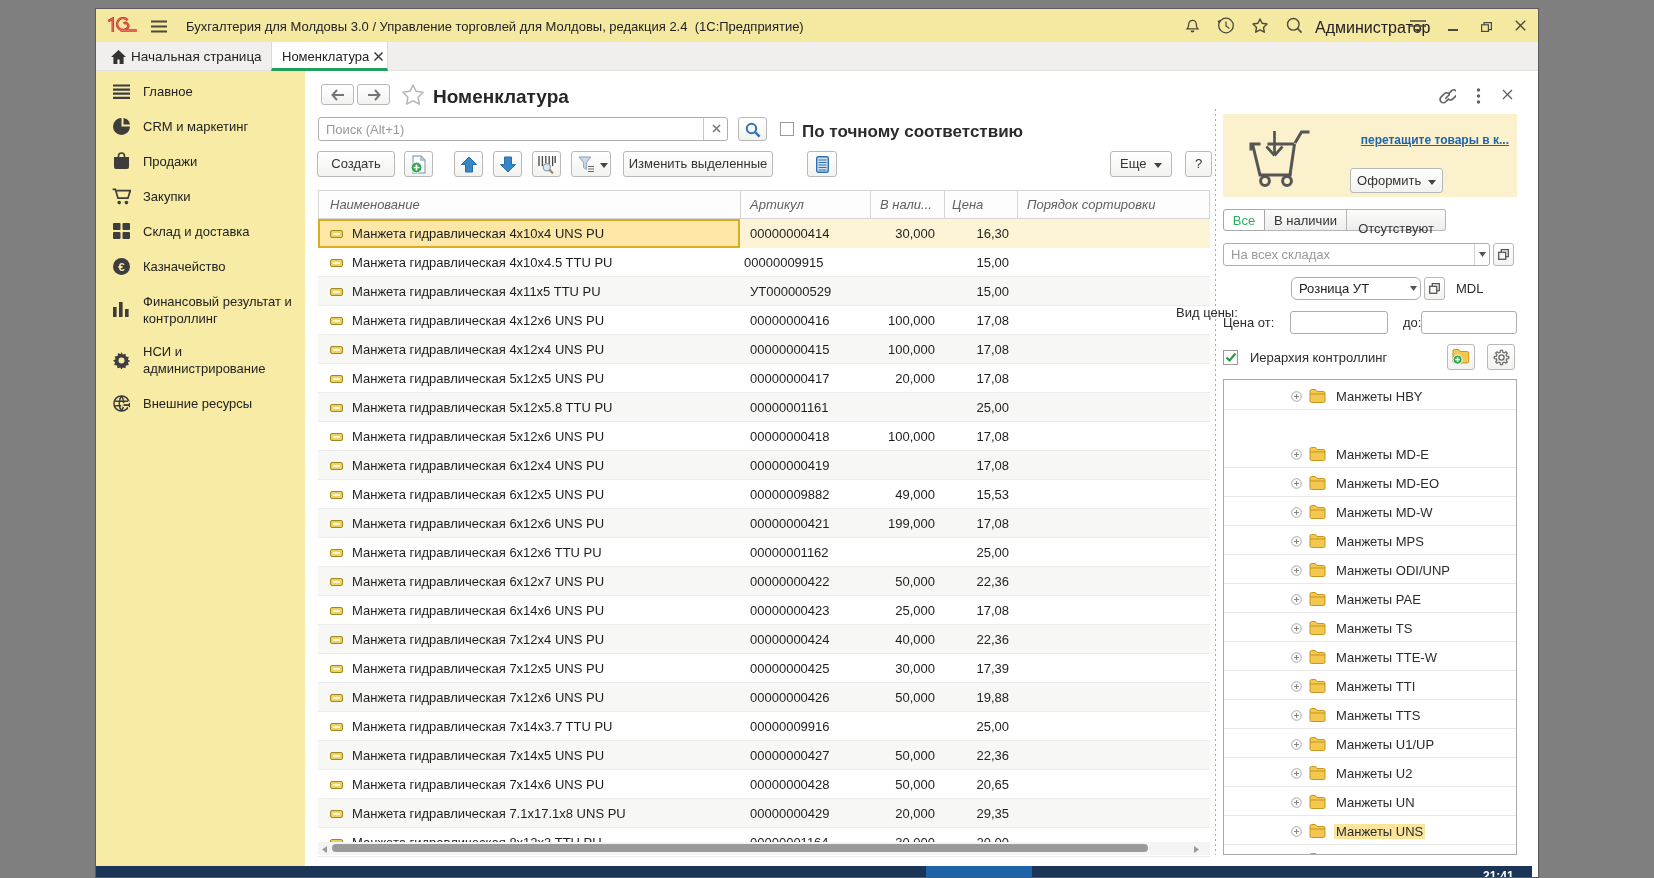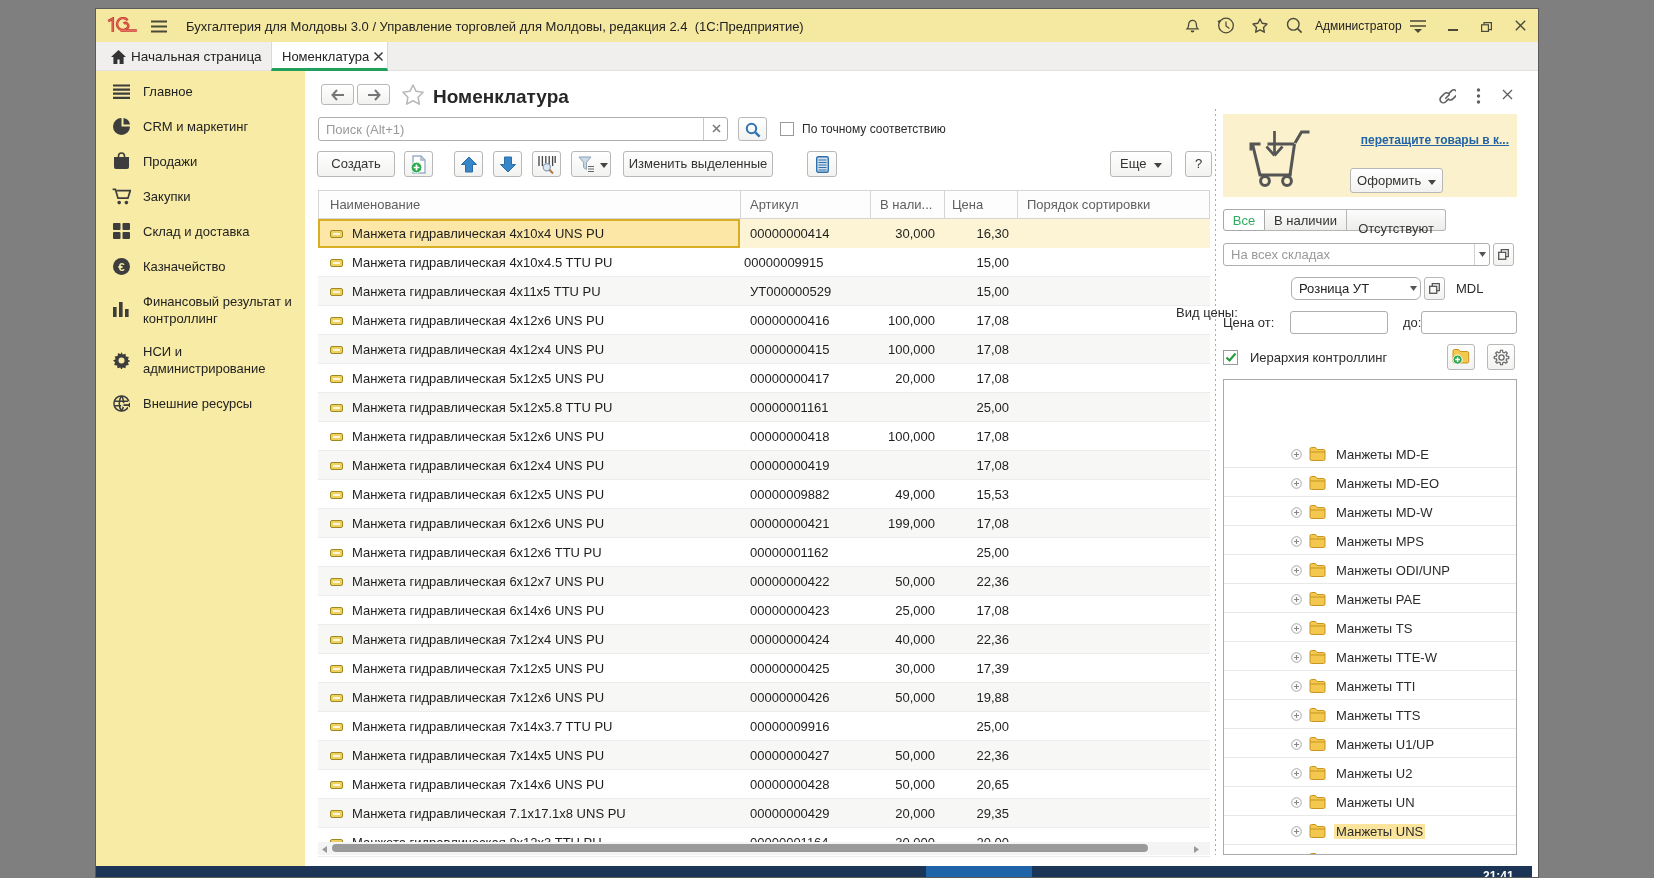--- a/index.html
+++ b/index.html
@@ -6,26 +6,26 @@
 html,body { width:1654px; height:878px; overflow:hidden; background:#7f7f7f;
   font-family:"Liberation Sans", sans-serif; }
 #scene { position:absolute; left:0; top:0; width:1654px; height:878px; }
 .abs { position:absolute; }
 #win { position:absolute; left:95px; top:8px; width:1444px; height:870px;
   background:#fff; border:1px solid #5a5a5a; overflow:hidden; }
 
 #titlebar { position:absolute; left:0; top:0; width:1442px; height:33px; background:#f5e8a1; }
 #tabbar { position:absolute; left:0; top:33px; width:1442px; height:29px; background:#f0efed; border-bottom:1px solid #e2e2e0;}
 #sidebar { position:absolute; left:0; top:62px; width:209px; height:795px; background:#f7eba5; }
-.ttext { font-size:12px; color:#2b2b2b; }
+.ttext { font-size:17px; color:#2b2b2b;font-weight:bold; }
 .btn { position:absolute; background:linear-gradient(#ffffff,#f2f2f0); border:1px solid #b8b8b8; border-radius:3px; font-size:13px; color:#333; text-align:center; }
 .input { position:absolute; background:#fff; border:1px solid #aeaeae; border-radius:3px; font-size:13px; color:#9a9a9a; }
 .menuitem { position:absolute; left:47px; font-size:13px; color:#222; }
 .rtext { font-size:13px; color:#1e1e1e; }
-.htext { font-size:13px; color:#5f5f5f; }
+.htext { font-size:13px; color:#5f5f5f;font-style:italic; }
 .ptext { font-size:13px; color:#2b2b2b; }
 svg { display:block; }
 </style>
 </head>
 <body>
 <div id="scene">
   <div id="win">
     <div id="titlebar">
 
       <svg class="abs" style="left:11px;top:8px;" width="31" height="16" viewBox="0 0 31 16">
@@ -62,21 +62,21 @@
       </svg>
       <svg class="abs" style="left:1156px;top:9px;" width="16" height="15" viewBox="0 0 16 15">
         <path d="M8 1 l2.1 4.3 4.9 .7 -3.5 3.4 .8 4.8 -4.3 -2.3 -4.3 2.3 .8 -4.8 -3.5 -3.4 4.9 -.7 z" fill="none" stroke="#4a4a3a" stroke-width="1.4" stroke-linejoin="round"></path>
       </svg>
       <svg class="abs" style="left:1190px;top:8px;" width="17" height="17" viewBox="0 0 17 17">
         <g fill="none" stroke="#4a4a3a" stroke-width="1.4">
           <circle cx="7.3" cy="7.3" r="5.8"></circle>
             <path d="M11.6 11.6 L15.6 15.6" stroke-width="1.6"></path>
         </g>
       </svg>
-      <div class="abs" style="left:1219px;top:10px;font-size:12px;color:#222;">Администратор</div>
+      <div class="abs" style="left:1219px;top:10px;font-size:16px;color:#222;">Администратор</div>
       <svg class="abs" style="left:1314px;top:11px;" width="16" height="13" viewBox="0 0 16 13">
         <g stroke="#4a4a3a" stroke-width="1.8">
             <path d="M0 1h16M0 6h16" stroke-width="1.6"></path>
           </g>
         <path d="M4 9 h8 l-4 4 z" fill="#4a4a3a"></path>
       </svg>
       <div class="abs" style="left:1352px;top:20px;width:10px;height:2px;background:#4a4a3a;"></div>
       <svg class="abs" style="left:1385px;top:13px;" width="11" height="10" viewBox="0 0 11 10">
         <g fill="none" stroke="#4a4a3a" stroke-width="1.2">
           <rect x="0.6" y="2.8" width="6.8" height="6.6"></rect>
@@ -552,20 +552,31 @@
           </svg>
         </div>
       <div class="btn" style="left:1391px;top:335px;width:28px;height:26px;">
         <svg style="margin:4px auto;" width="17" height="17" viewBox="0 0 17 17">
           <path d="M7.48 1.27 L9.52 1.27 L9.83 3.37 L11.19 3.93 L12.89 2.67 L14.33 4.11 L13.07 5.81 L13.63 7.17 L15.73 7.48 L15.73 9.52 L13.63 9.83 L13.07 11.19 L14.33 12.89 L12.89 14.33 L11.19 13.07 L9.83 13.63 L9.52 15.73 L7.48 15.73 L7.17 13.63 L5.81 13.07 L4.11 14.33 L2.67 12.89 L3.93 11.19 L3.37 9.83 L1.27 9.52 L1.27 7.48 L3.37 7.17 L3.93 5.81 L2.67 4.11 L4.11 2.67 L5.81 3.93 L7.17 3.37 Z" fill="none" stroke="#666" stroke-width="1.2"></path>
           <circle cx="8.5" cy="8.5" r="2.6" fill="none" stroke="#666" stroke-width="1.3"></circle>
           </svg>
         </div>
 
       <div class="abs" style="left:1127px;top:370px;width:294px;height:476px;background:#fff;border:1px solid #aaa;overflow:hidden;">
+        <div class="abs" style="left:0;top:2px;width:292px;height:28px;border-bottom:1px solid #e8e8e8;">
+          <svg class="abs" style="left:67px;top:9px;" width="11" height="11" viewBox="0 0 11 11">
+              <circle cx="5.5" cy="5.5" r="4.8" fill="#fcfcfc" stroke="#a8a8a8"></circle>
+              <path d="M5.5 3 v5 M3 5.5 h5" stroke="#888" stroke-width="1.1"></path>
+            </svg>
+          <svg class="abs" style="left:85px;top:7px;" width="17" height="14" viewBox="0 0 17 14">
+              <path d="M1 2 a1.5 1.5 0 0 1 1.5-1.5 h4 l1.5 2 h6.5 a1.5 1.5 0 0 1 1.5 1.5 v8 a1.5 1.5 0 0 1 -1.5 1.5 h-12 a1.5 1.5 0 0 1 -1.5-1.5 z" fill="#f4c84e" stroke="#c79520"></path>
+              <path d="M1 5 h15" stroke="#c79520" stroke-width="1"></path>
+            </svg>
+          <div class="abs ptext" style="left:110px;top:7px;padding:0 2px;">Манжеты HBY</div>
+        </div>
         <div class="abs" style="left:0;top:60px;width:292px;height:28px;border-bottom:1px solid #e8e8e8;">
           <svg class="abs" style="left:67px;top:9px;" width="11" height="11" viewBox="0 0 11 11">
               <circle cx="5.5" cy="5.5" r="4.8" fill="#fcfcfc" stroke="#a8a8a8"></circle>
               <path d="M5.5 3 v5 M3 5.5 h5" stroke="#888" stroke-width="1.1"></path>
             </svg>
           <svg class="abs" style="left:85px;top:7px;" width="17" height="14" viewBox="0 0 17 14">
               <path d="M1 2 a1.5 1.5 0 0 1 1.5-1.5 h4 l1.5 2 h6.5 a1.5 1.5 0 0 1 1.5 1.5 v8 a1.5 1.5 0 0 1 -1.5 1.5 h-12 a1.5 1.5 0 0 1 -1.5-1.5 z" fill="#f4c84e" stroke="#c79520"></path>
               <path d="M1 5 h15" stroke="#c79520" stroke-width="1"></path>
             </svg>
           <div class="abs ptext" style="left:110px;top:7px;padding:0 2px;">Манжеты MD-E</div>

